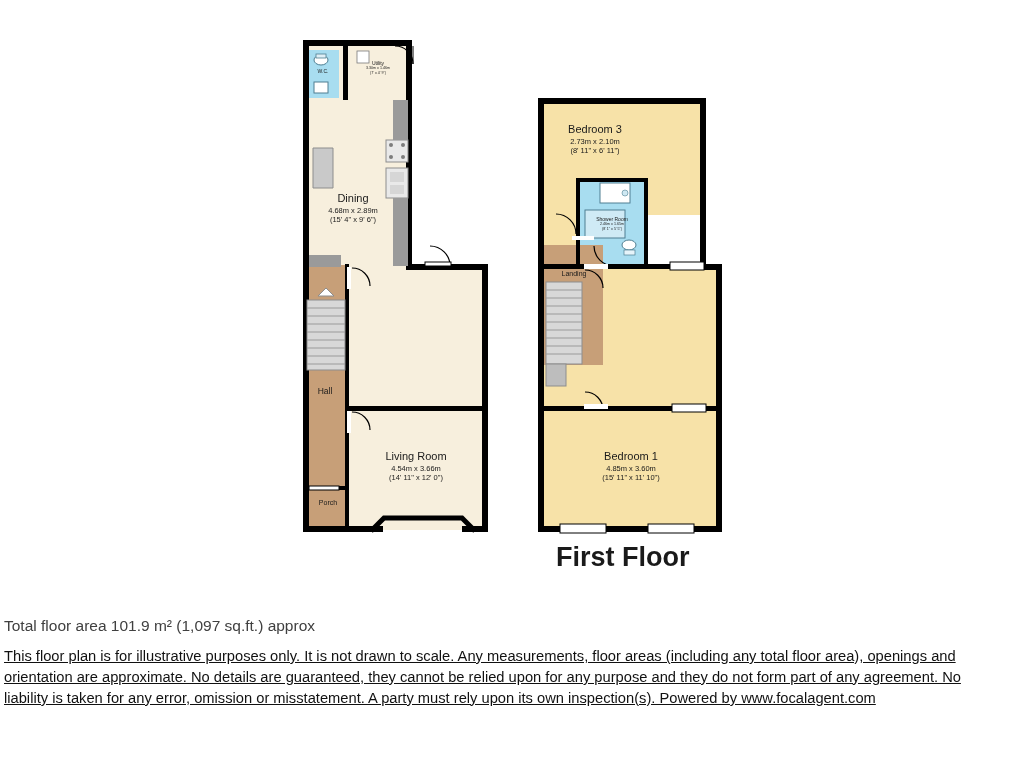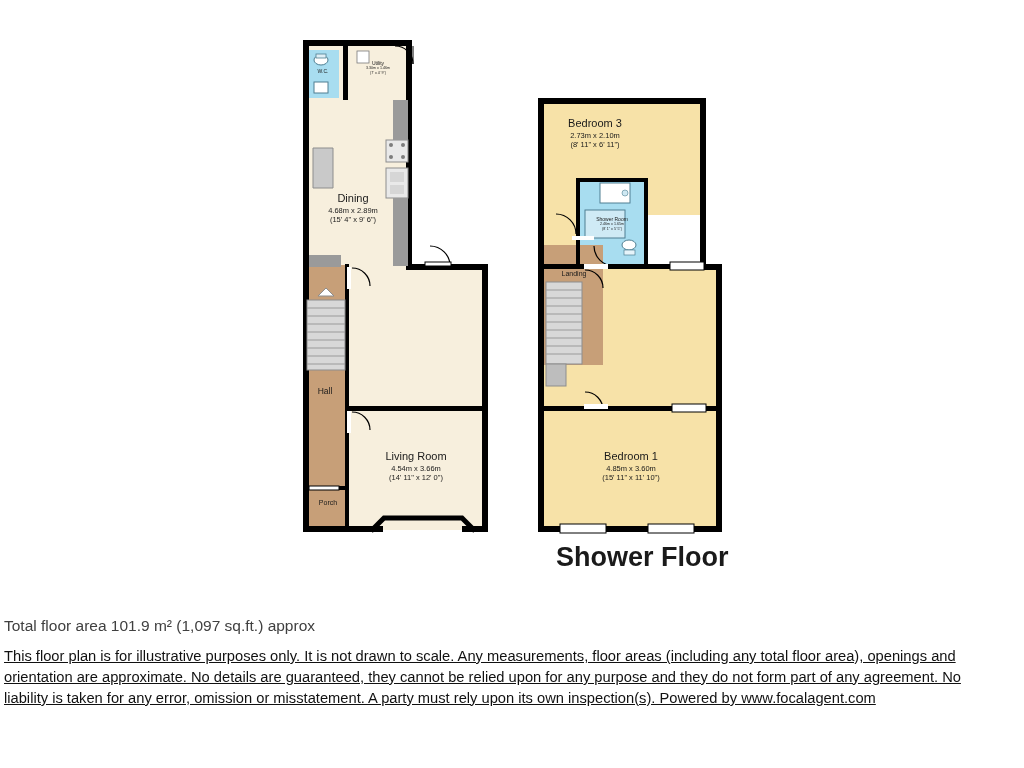--- a/index.html
+++ b/index.html
@@ -257,21 +257,21 @@
     <span class="nm">Living Room</span>
     <span class="dm">4.54m x 3.66m</span>
     <span class="dm">(14' 11" x 12' 0")</span>
   </div>
 
   <div class="room-label small" style="left:303px; top:499px; width:50px;">
     <span class="nm">Porch</span>
   </div>
 
   
-  <div class="room-label" style="left:536px; top:117px; width:118px;">
+  <div class="room-label" style="left:536px; top:123px; width:118px;">
     <span class="nm">Bedroom 3</span>
     <span class="dm">2.73m x 2.10m</span>
     <span class="dm">(8' 11" x 6' 11")</span>
   </div>
 
   <div class="room-label tiny" style="left:582px; top:216px; width:60px;">
     <span class="nm">Shower Room</span>
     <span class="dm">2.46m x 1.65m</span>
     <span class="dm">(8' 1" x 5' 5")</span>
   </div>
@@ -281,19 +281,19 @@
   </div>
 
 
   <div class="room-label" style="left:572px; top:450px; width:118px;">
     <span class="nm">Bedroom 1</span>
     <span class="dm">4.85m x 3.60m</span>
     <span class="dm">(15' 11" x 11' 10")</span>
   </div>
 
   
-  <div class="floor-title" id="first-title">Shower Floor</div>
+  <div class="floor-title" id="first-title">First Floor</div>
 </div>
 
 <div id="footer">
   <div id="total-area">Total floor area 101.9 m² (1,097 sq.ft.) approx</div>
   <div id="disclaimer">This floor plan is for illustrative purposes only. It is not drawn to scale. Any measurements, floor areas (including any total floor area), openings and orientation are approximate. No details are guaranteed, they cannot be relied upon for any purpose and they do not form part of any agreement. No liability is taken for any error, omission or misstatement. A party must rely upon its own inspection(s). Powered by www.focalagent.com</div>
 </div>
 
 </body></html>

